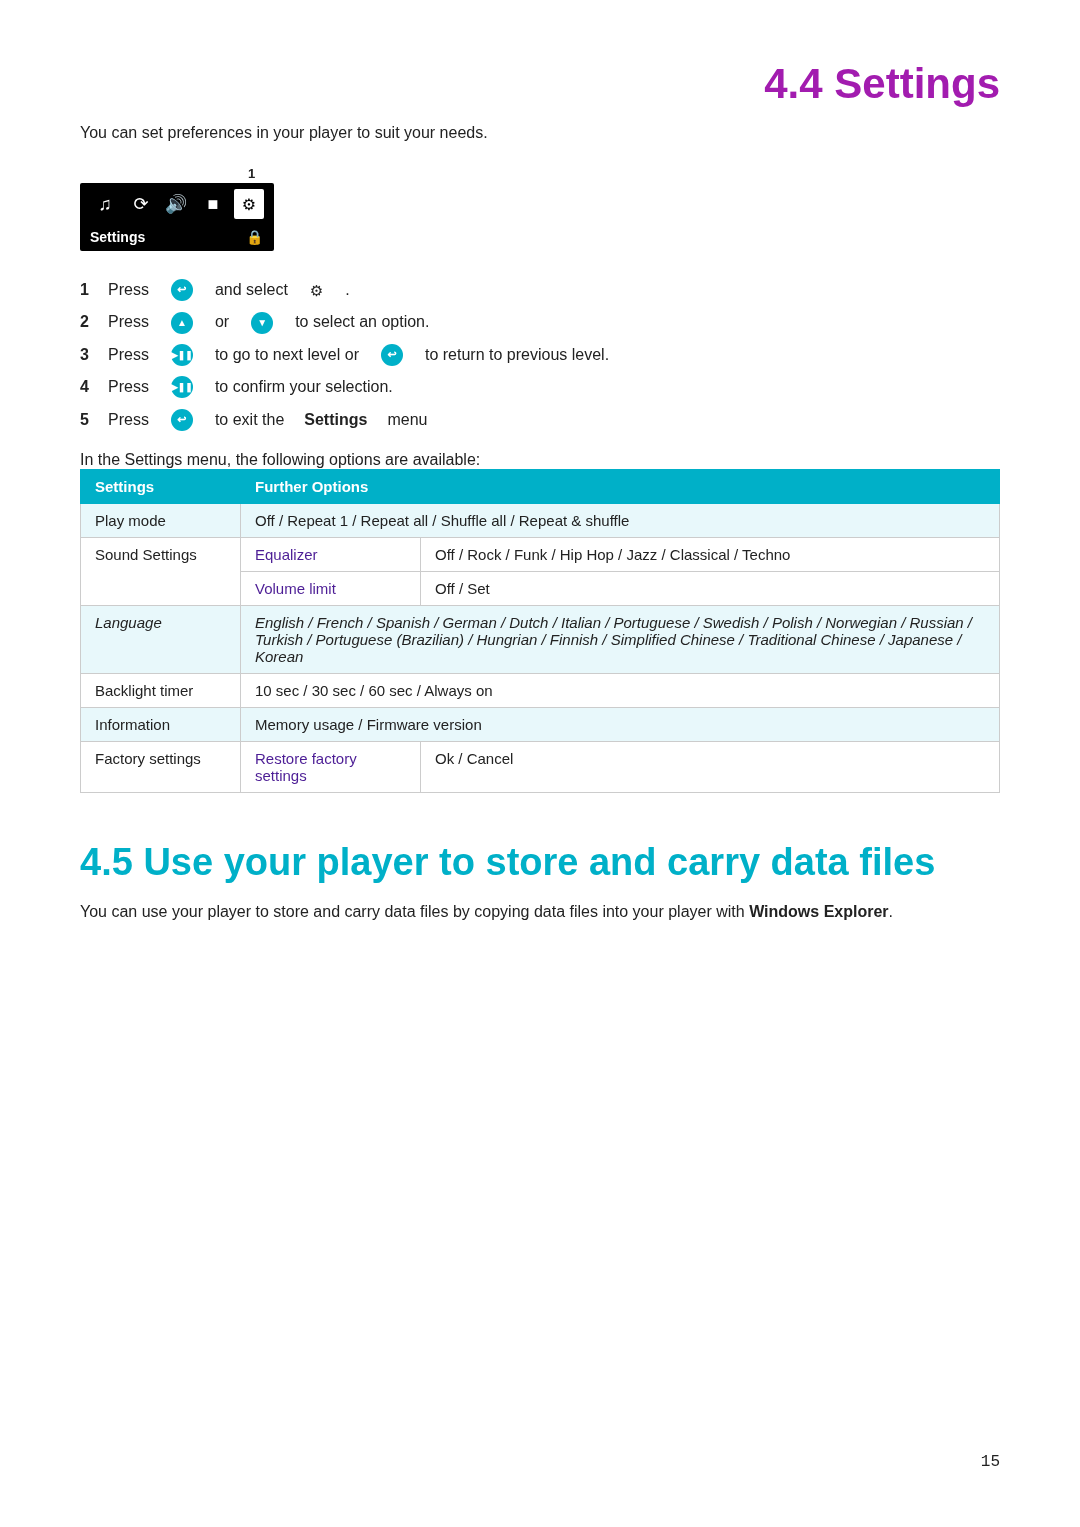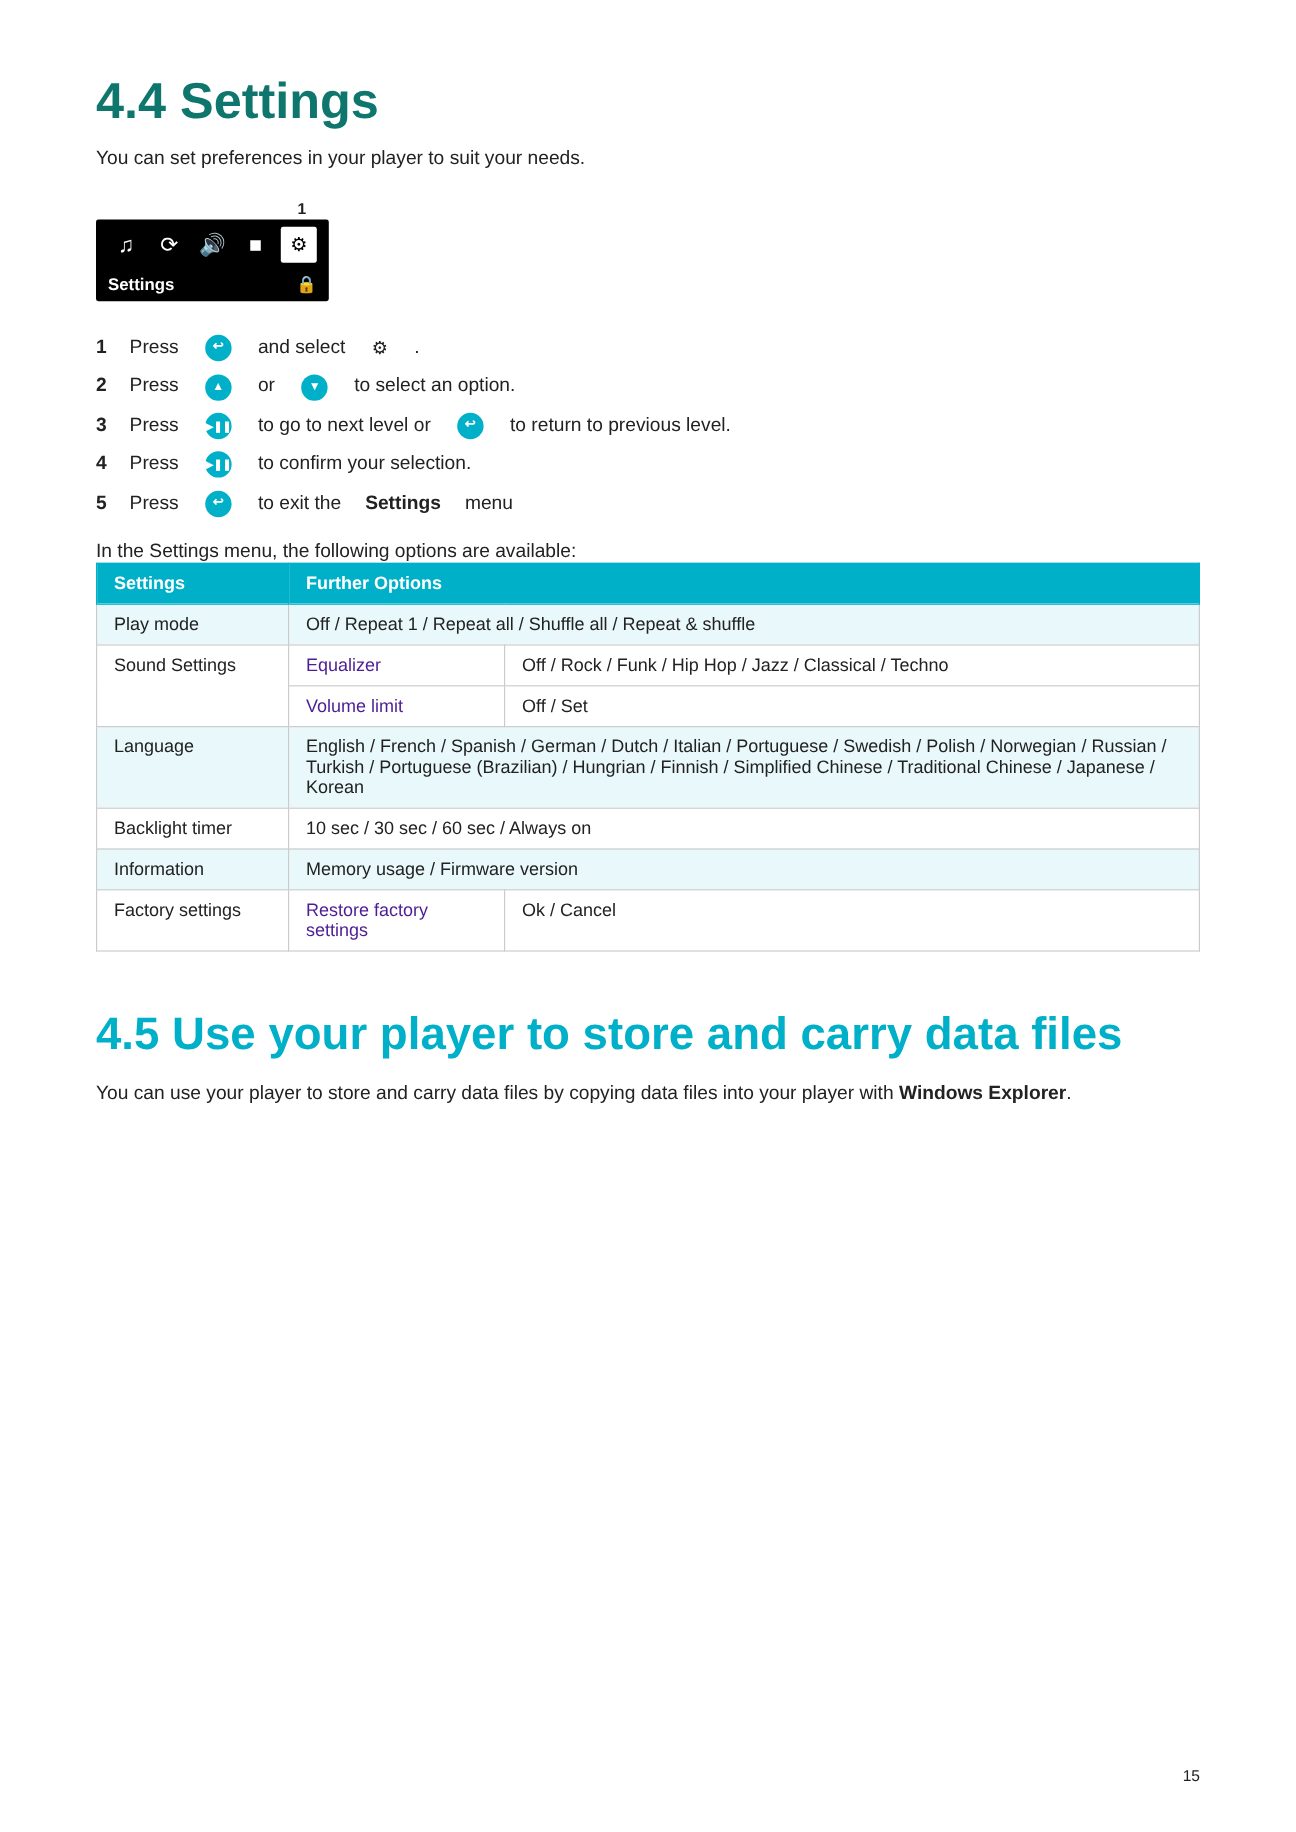--- a/index.html
+++ b/index.html
@@ -11,23 +11,24 @@
       color: #222;
       width: 1080px;
       min-height: 1527px;
       padding: 60px 80px 60px 80px;
       position: relative;
     }
 
     .section-heading {
       font-size: 42px;
       font-weight: bold;
-      color: #0f766e;
+      color: #a21caf;
       margin-bottom: 16px;
       font-family: Arial, Helvetica, sans-serif;
+      text-align: right;
     }
 
     .intro-text {
       font-size: 16px;
       margin-bottom: 24px;
       color: #222;
     }
 
     
     .device-area {
@@ -198,21 +199,21 @@
       background: #e8f8fb;
     }
 
     .settings-table tr:nth-child(even) td {
       background: white;
     }
 
     
     .row-playmode td { background: #e8f8fb !important; }
     .row-sound td { background: white !important; }
-    .row-language td { background: #e8f8fb !important; }
+    .row-language td { background: #e8f8fb !important; font-style: italic; }
     .row-backlight td { background: white !important; }
     .row-information td { background: #e8f8fb !important; }
     .row-factory td { background: white !important; }
 
     .settings-col { width: 160px; color: #222; }
     .sub-col { width: 180px; color: #4c1d95; }
 
     
     .section-heading-45 {
       font-size: 38px;
@@ -222,24 +223,25 @@
     }
 
     .section-text {
       font-size: 16px;
       color: #222;
       line-height: 1.5;
     }
 
     .page-number {
       position: absolute;
-      bottom: 40px;
+      bottom: 56px;
       right: 80px;
-      font-size: 13px;
-      color: #222;
+      font-size: 16px;
+      color: #222;
+      font-family: Liberation Mono, monospace;
     }
   </style>
 </head>
 <body>
 
 <h1 class="section-heading">4.4  Settings</h1>
 
 <p class="intro-text">You can set preferences in your player to suit your needs.</p>
 
 <div class="device-area">

